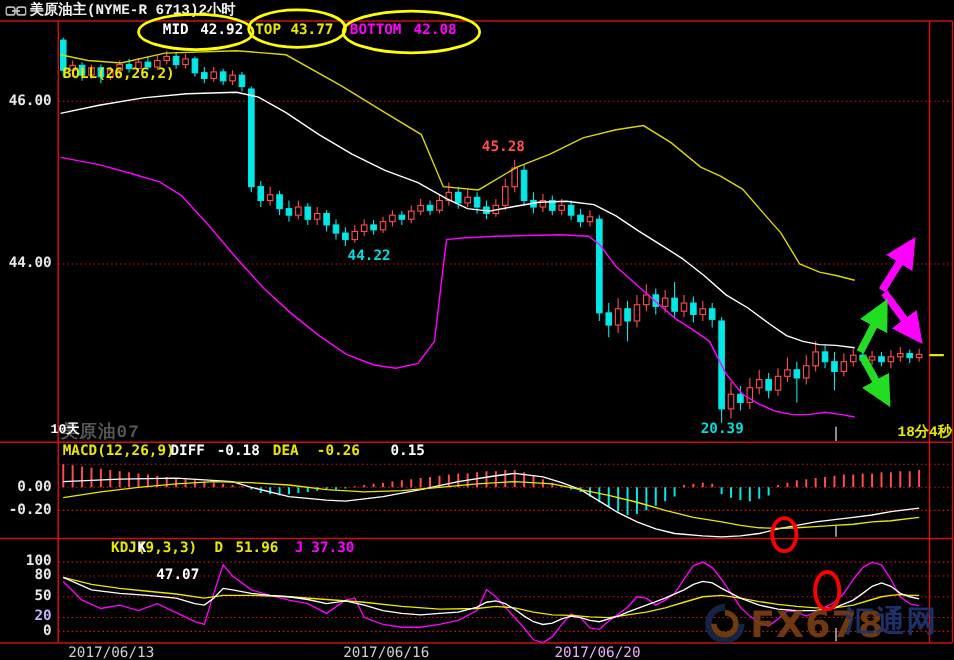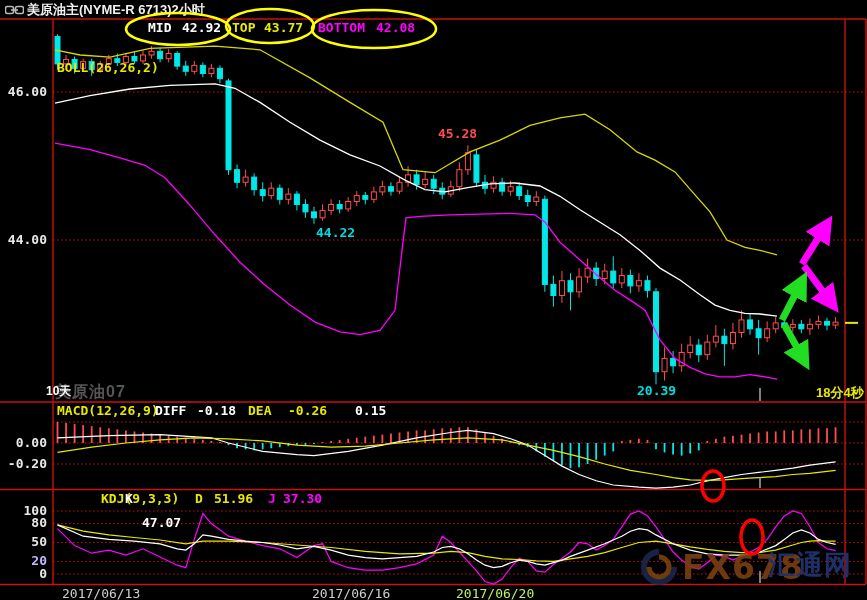--- a/index.html
+++ b/index.html
@@ -1,21 +1,21 @@
 <!DOCTYPE html>
 <html><head>
 <meta charset="utf-8">
 <style>
   html,body{margin:0;padding:0;background:#000;}
   #app{position:relative;width:867px;height:600px;background:#000;overflow:hidden;
        font-family:"DejaVu Sans",sans-serif;}
   svg{position:absolute;left:0;top:0;}
   .lbl{position:absolute;white-space:nowrap;z-index:2;
        font:bold 13px "DejaVu Sans Mono","DejaVu Sans",monospace;line-height:1;}
-  .cn{font-family:Liberation Sans, sans-serif;text-align:right;}
+  .cn{font-family:Liberation Mono, monospace;text-align:right;}
   .rt{width:47px;text-align:right;left:0;}
   #chart-layer{z-index:1;}
   #anno-layer{z-index:3;pointer-events:none;}
   .wm{position:absolute;z-index:2;font-weight:bold;letter-spacing:1px;}
 </style>
 </head>
 <body>
 
 <div id="app">
 
@@ -64,21 +64,21 @@
   <div class="lbl" style="left:268px;top:492px;color:#ff00ff;">J</div>
   <div class="lbl" style="left:283px;top:492px;color:#ff00ff;">37.30</div>
   <div class="lbl rt" style="top:504px;color:#e8e8e8;">100</div>
   <div class="lbl rt" style="top:516px;color:#e8e8e8;">80</div>
   <div class="lbl rt" style="top:535px;color:#e8e8e8;">50</div>
   <div class="lbl rt" style="top:554px;color:#c4b5fd;">20</div>
   <div class="lbl rt" style="top:567px;color:#e8e8e8;">0</div>
 
   <div class="lbl" style="left:62px;top:587px;color:#cfcfcf;font-weight:normal;">2017/06/13</div>
   <div class="lbl" style="left:312px;top:587px;color:#cfcfcf;font-weight:normal;">2017/06/16</div>
-  <div class="lbl" style="left:456px;top:587px;color:#bef264;font-weight:normal;">2017/06/20</div>
+  <div class="lbl" style="left:504px;top:587px;color:#f0abfc;font-weight:normal;">2017/06/20</div>
 
   <span style="position:absolute;left:641px;top:549px;z-index:2;opacity:.8;">
     <svg width="36" height="36" style="position:static" viewBox="0 0 36 36">
       <path d="M18 3 A15 15 0 1 0 33 18" fill="none" stroke="#1d2c55" stroke-width="6"></path>
       <path d="M18 8 A10 10 0 1 1 8 18" fill="none" stroke="#8a4a10" stroke-width="5"></path>
     </svg>
   </span>
   <div class="wm" style="left:682px;top:548px;font-size:33px;color:#7a4012;opacity:.9;font-family:'DejaVu Sans',sans-serif;">FX678</div>
   <div class="wm cn" style="left:768px;top:547px;font-size:27px;color:#20336e;opacity:.95;">汇通网</div>
 

